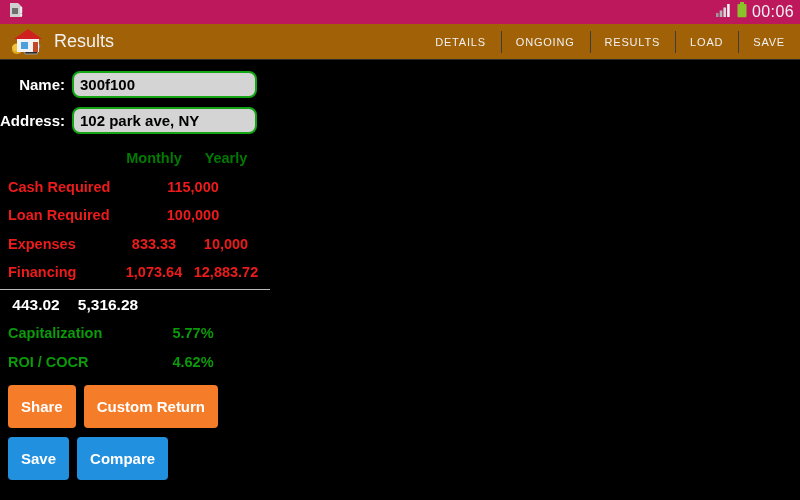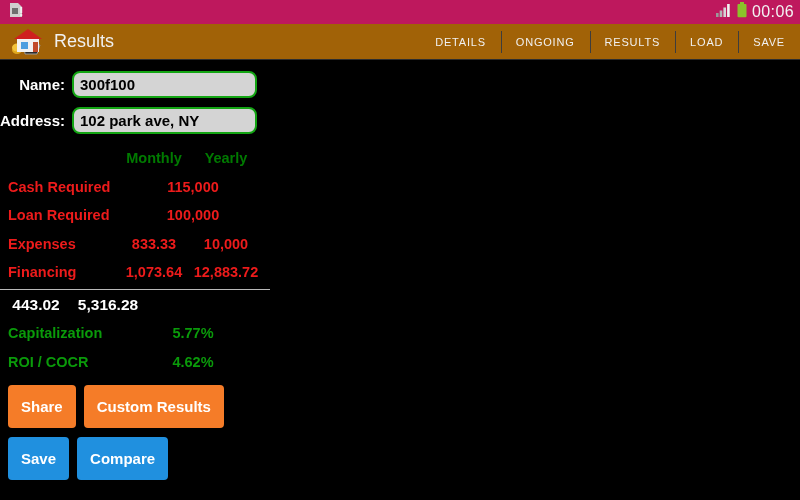--- a/index.html
+++ b/index.html
@@ -202,18 +202,18 @@
   </div>
 
   <div class="trow r-green">
     <span class="tlabel">ROI / COCR</span>
     <span class="tcol wide">4.62%</span>
   </div>
 </div>
 
 <div class="btnrow">
   <button class="btn btn-orange">Share</button>
-  <button class="btn btn-orange">Custom Results</button>
+  <button class="btn btn-orange">Custom Return</button>
 </div>
 <div class="btnrow">
   <button class="btn btn-blue">Save</button>
   <button class="btn btn-blue">Compare</button>
 </div>
 
 </body></html>

